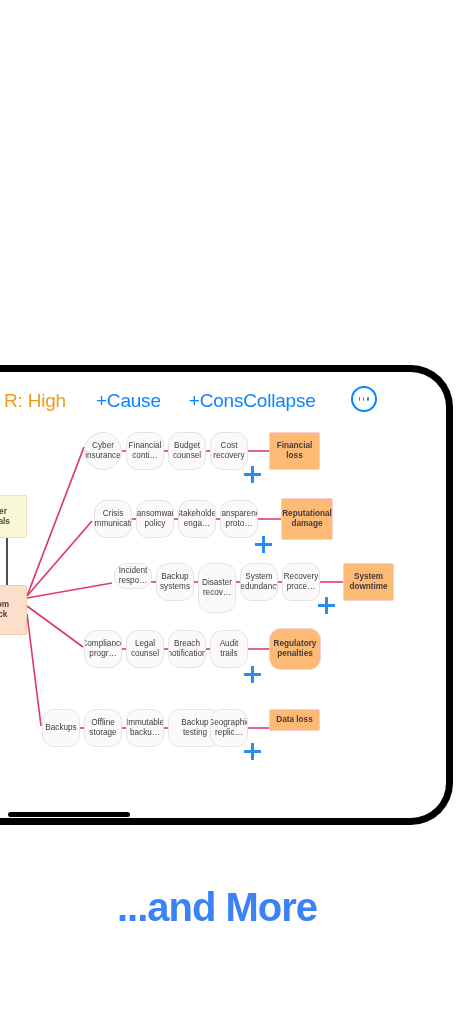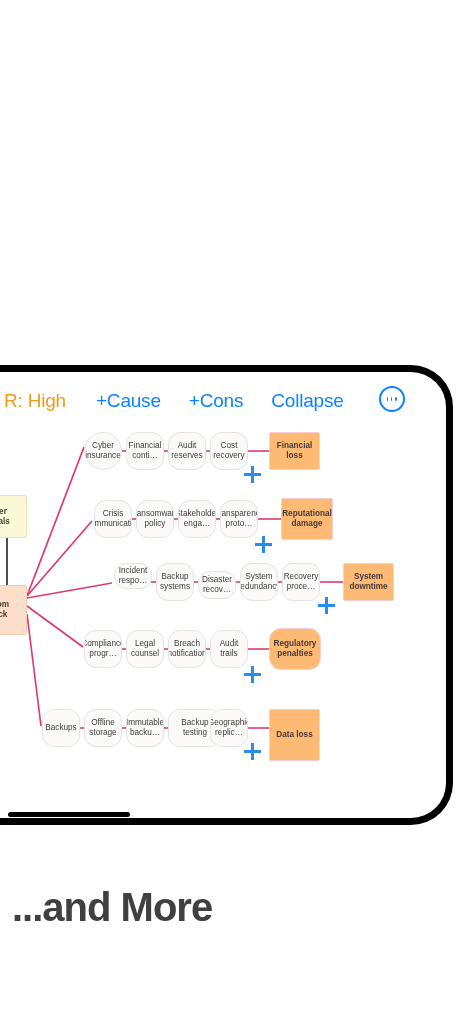--- a/index.html
+++ b/index.html
@@ -48,21 +48,21 @@
     letter-spacing:-0.2px;
     white-space:nowrap;
     color:#0a84ff;
     background:none;border:none;padding:0;
     font-family:"Liberation Sans", sans-serif;
     cursor:pointer;
   }
   #risk-badge{ color:#f09a1e; margin-left:4px; }
   #btn-cause{ margin-left:30px; }
   #btn-cons{ margin-left:28px; }
-  #btn-collapse{ margin-left:28px; }
+  #btn-collapse{ }
   #btn-more{
     margin-left:35px;
     width:26px;height:26px;border-radius:50%;
     border:2px solid #0a84ff;
     display:flex;align-items:center;justify-content:center;
     gap:2.5px;
     background:none;cursor:pointer;
     box-sizing:border-box;
   }
   #btn-more .dot{ width:3.6px;height:3.6px;border-radius:50%;background:#0a84ff; }
@@ -121,26 +121,26 @@
   }
   .plus-btn:before,.plus-btn:after{
     content:"";position:absolute;background:#2b8cf0;
   }
   .plus-btn:before{ left:0;top:6.5px;width:17px;height:3.6px; }
   .plus-btn:after{ left:6.7px;top:0;width:3.6px;height:17px; }
 
   
   #and-more{
     position:absolute;
-    left:12px;top:885px;
+    left:0;top:885px;
     width:434px;
-    text-align:left;
+    text-align:center;
     font-size:40px;
     font-weight:bold;
-    color:#404040;
+    color:#3b82f6;
     letter-spacing:-1px;
     font-family:"Liberation Sans", sans-serif;
   }
 </style>
 </head>
 <body>
 
 <div id="device-frame"></div>
 <div id="home-indicator"></div>
 
@@ -209,21 +209,21 @@
 ack</span>
   </div>
 
   <div class="node cause" style="left:84px;top:26px;width:38px;height:38px;border-radius:19px;">
     <span>Cyber insurance</span>
     </div>
   <div class="node cause" style="left:126px;top:26px;width:38px;height:38px;">
     <span>Financial conti…</span>
     </div>
   <div class="node cause" style="left:168px;top:26px;width:38px;height:38px;">
-    <span>Audit reserves</span>
+    <span>Budget counsel</span>
     </div>
   <div class="node cause" style="left:210px;top:26px;width:38px;height:38px;">
     <span>Cost recovery</span>
     </div>
   <div class="node consequence" style="left:269px;top:26px;width:51px;height:38px;">
     <span>Financial loss</span>
     </div>
   <div class="plus-btn" style="left:244px;top:60px;"></div>
 
   <div class="node cause" style="left:94px;top:94px;width:38px;height:38px;">
@@ -242,21 +242,21 @@
     <span>Reputational damage</span>
     </div>
   <div class="plus-btn" style="left:255px;top:130px;"></div>
 
   <div class="node cause" style="left:114px;top:157px;width:38px;height:26px;">
     <span>Incident respo…</span>
     </div>
   <div class="node cause" style="left:156px;top:157px;width:38px;height:38px;">
     <span>Backup systems</span>
     </div>
-  <div class="node cause" style="left:198px;top:165px;width:38px;height:28px;">
+  <div class="node cause" style="left:198px;top:157px;width:38px;height:50px;">
     <span>Disaster recov…</span>
     </div>
   <div class="node cause" style="left:240px;top:157px;width:38px;height:38px;">
     <span>System redundancy</span>
     </div>
   <div class="node cause" style="left:282px;top:157px;width:38px;height:38px;border-radius:10px;">
     <span>Recovery proce…</span>
     </div>
   <div class="node consequence" style="left:343px;top:157px;width:51px;height:38px;">
     <span>System downtime</span>
@@ -288,20 +288,20 @@
     </div>
   <div class="node cause" style="left:126px;top:303px;width:38px;height:38px;">
     <span>Immutable backu…</span>
     </div>
   <div class="node cause" style="left:168px;top:303px;width:54px;height:38px;">
     <span>Backup testing</span>
     </div>
   <div class="node cause" style="left:210px;top:303px;width:38px;height:38px;">
     <span>Geographic replic…</span>
     </div>
-  <div class="node consequence" style="left:269px;top:303px;width:51px;height:52px;">
+  <div class="node consequence" style="left:269px;top:303px;width:51px;height:22px;">
     <span>Data loss</span>
     </div>
   <div class="plus-btn" style="left:244px;top:337px;"></div>
 
 </div>
 
 <div id="and-more">...and More</div>
 
 </body></html>

